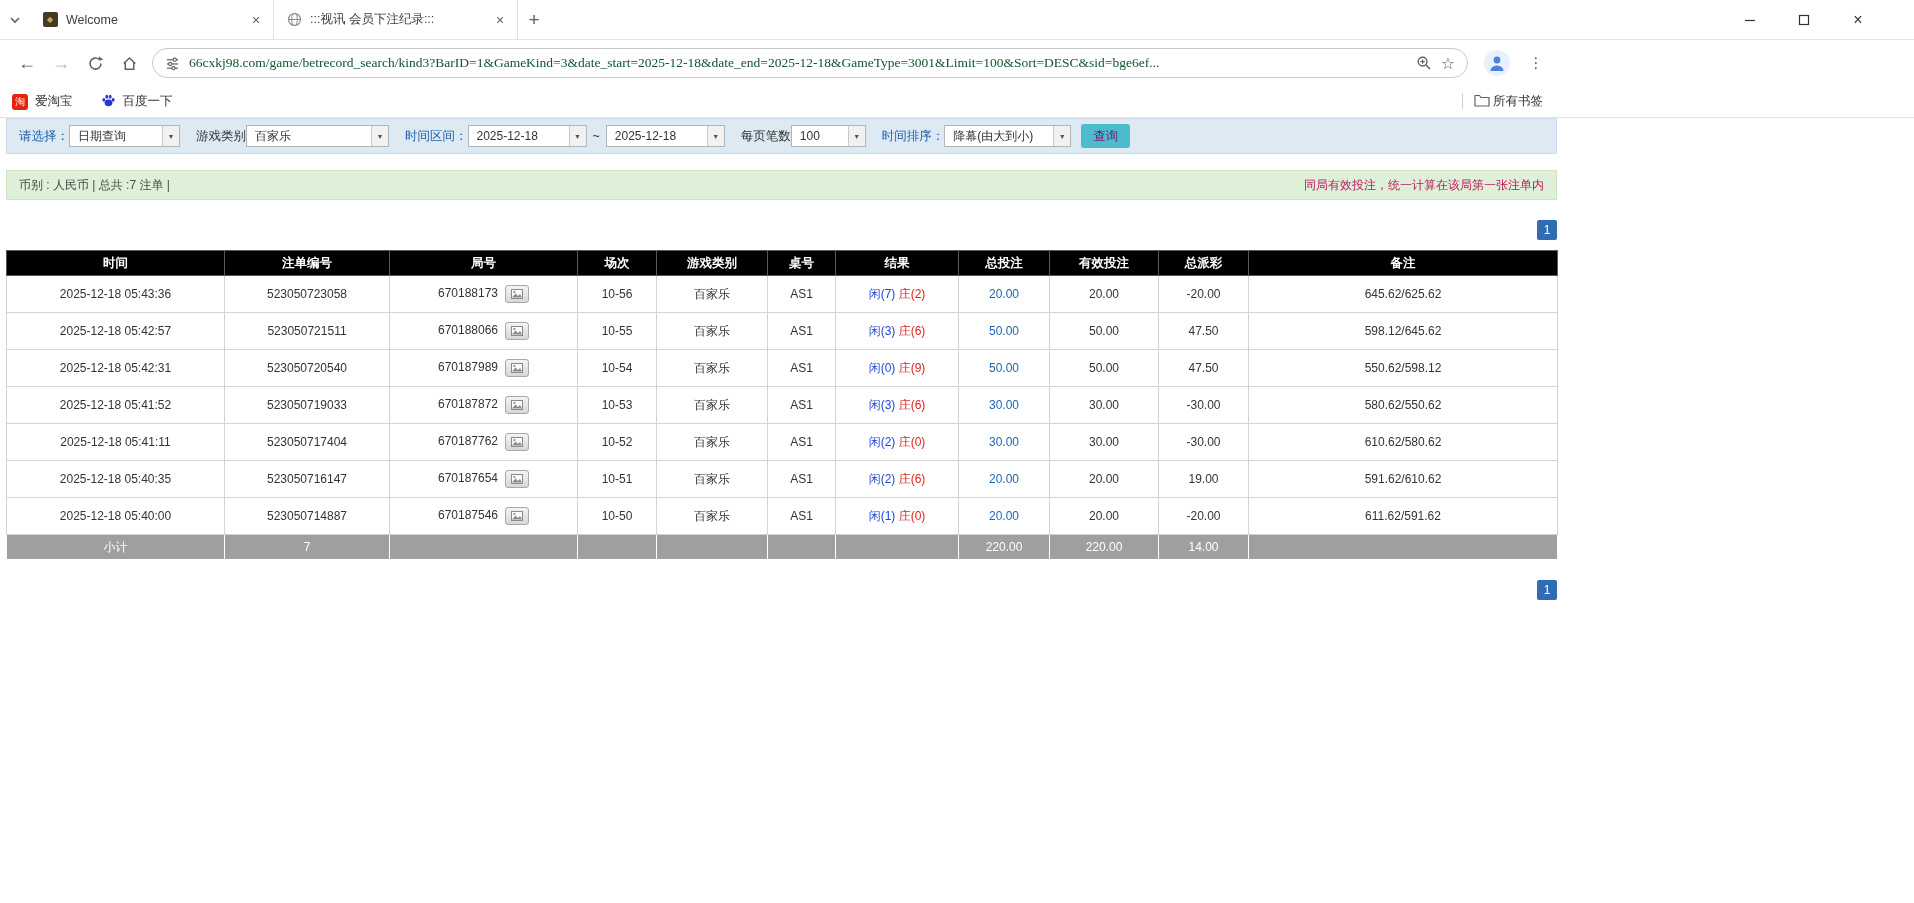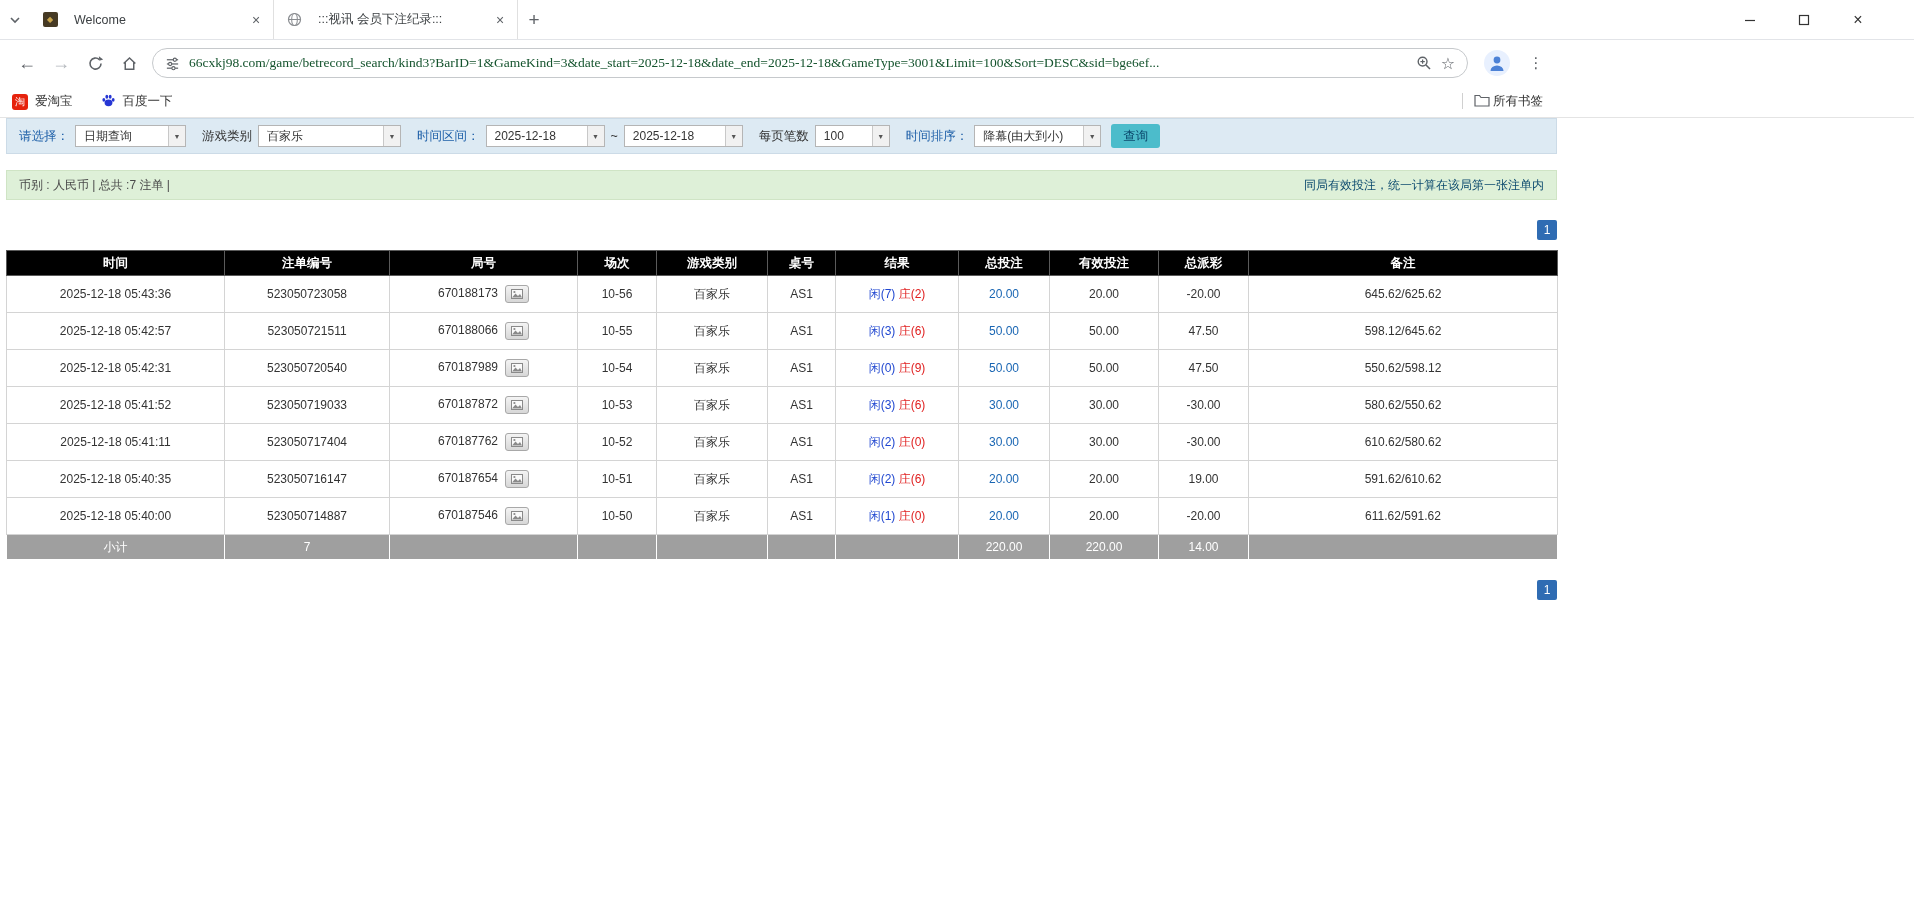--- a/index.html
+++ b/index.html
@@ -6,21 +6,21 @@
   html,body { width:1914px; height:903px; background:#fff; overflow:hidden;
     font-family:"Liberation Sans","DejaVu Sans",sans-serif; }
 
   
   .tabstrip { height:40px; background:#fff; border-bottom:1px solid #e2e4e8;
     display:flex; align-items:stretch; position:relative; }
   .tab-search { width:30px; display:flex; align-items:center; justify-content:center; color:#5f6368; }
   .tab { width:244px; display:flex; align-items:center; gap:8px; padding:0 8px 0 12px;
     border-right:1px solid #e0e0e0; font-size:12.5px; color:#3c4043; }
   .tab:first-of-type { border-left:1px solid #e0e0e0; }
-  .tab-title { flex:1; white-space:nowrap; overflow:hidden; text-overflow:ellipsis;margin-left:8px; }
+  .tab-title { flex:1; white-space:nowrap; overflow:hidden; text-overflow:ellipsis; }
   .tab-close { width:18px; height:18px; display:flex; align-items:center; justify-content:center;
     color:#5f6368; font-size:14px; border-radius:50%; }
   .newtab-btn { width:32px; display:flex; align-items:center; justify-content:center;
     font-size:19px; color:#5f6368; }
   .favicon { width:16px; height:16px; flex:0 0 16px; display:flex; align-items:center; justify-content:center; }
   .welcome-fav { width:15px; height:15px; background:#463a24; border-radius:2px;
     display:flex; align-items:center; justify-content:center; color:#c9a54c; font-size:8px; }
   .win-controls { position:absolute; right:46px; top:0; height:40px; display:flex; gap:34px; align-items:center; }
   .win-btn { width:20px; height:20px; display:flex; align-items:center; justify-content:center;
     color:#333; font-size:16px; }
@@ -50,33 +50,33 @@
   
   .content { width:1551px; margin-left:6px; }
   .page-title { font-size:15px; font-weight:400; color:#2b2b2b; margin:20px 0 14px 12px; }
 
   .filter-bar { height:36px; background:#ddeaf3; border:1px solid #ccdbe7;
     display:flex; align-items:center; padding:16px 12px; font-size:12.5px; }
   .flabel-blue { color:#1d5fa8; }
   .flabel-dark { color:#333; }
   .gap { margin-left:16px; }
   .sel { display:inline-flex; align-items:stretch; height:22px; background:#fff;
-    border:1px solid #b5b5b5; margin-left:6px; }
+    border:1px solid #b5b5b5; margin-left:0; }
   .sel-text { display:flex; align-items:center; padding:0 8px; font-size:12px; color:#333; }
   .sel-arrow { width:17px; display:flex; align-items:center; justify-content:center;
     border-left:1px solid #c8c8c8; background:#f1f1f1; font-size:7px; color:#555; }
   .w1 .sel-text { width:92px; } .w2 .sel-text { width:124px; } .w3 .sel-text { width:100px; }
   .w4 .sel-text { width:56px; }  .w5 .sel-text { width:108px; }
   .tilde { margin:0 6px; color:#333; }
-  .search-btn { height:24px; padding:0 12px; margin-left:10px; background:#4cbccb; color:#0c4a6e;
+  .search-btn { height:24px; padding:0 12px; margin-left:10px; background:#4cbccb; color:#701a75;
     border:none; border-radius:3px; font-size:12.5px; cursor:pointer; font-family:inherit; }
 
   .summary-bar { height:30px; background:#def0d8; border:1px solid #cfe4c5; margin-top:16px;
     display:flex; align-items:center; justify-content:space-between; padding:0 12px; font-size:12px; color:#4a4a4a; }
-  .summary-right { color:#0c4a6e; }
+  .summary-right { color:#be185d; }
 
   .pager { display:flex; justify-content:flex-end; margin:20px 0 10px; }
   .pager.bottom { margin:20px 0 0; }
   .page-btn { min-width:20px; height:20px; background:#2f6cb3; color:#fff; font-size:12px;
     display:flex; align-items:center; justify-content:center; border-radius:2px; cursor:pointer; }
 
   table.records { width:1551px; border-collapse:collapse; table-layout:fixed;padding-left:17px; }
   table.records th { background:#000; color:#fff; font-size:12.5px; font-weight:bold;
     height:25px; border:1px solid #5a5a5a; text-align:center; }
   table.records td { height:37px; background:#fff; font-size:12px; color:#333;

